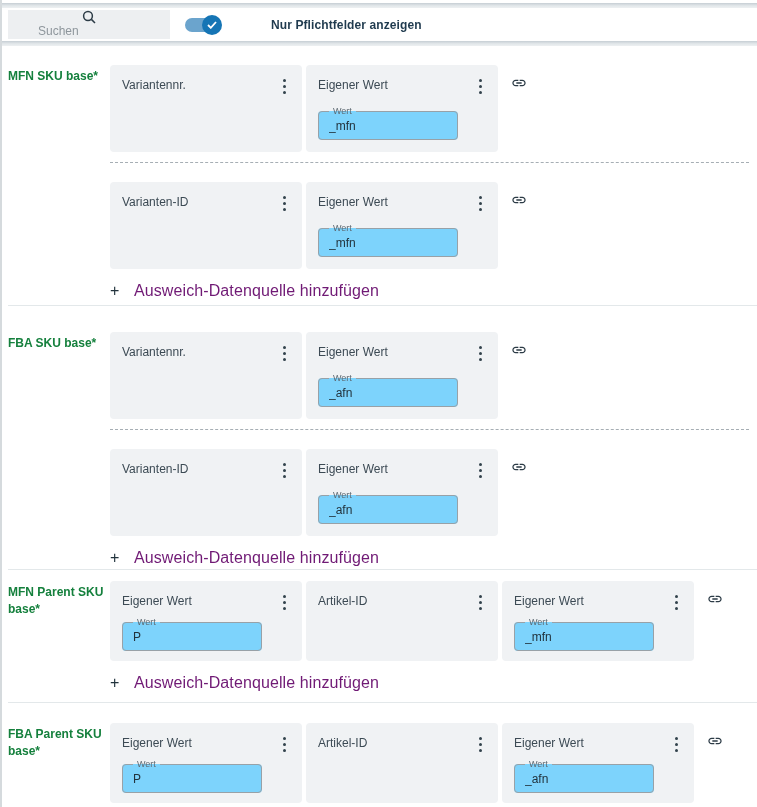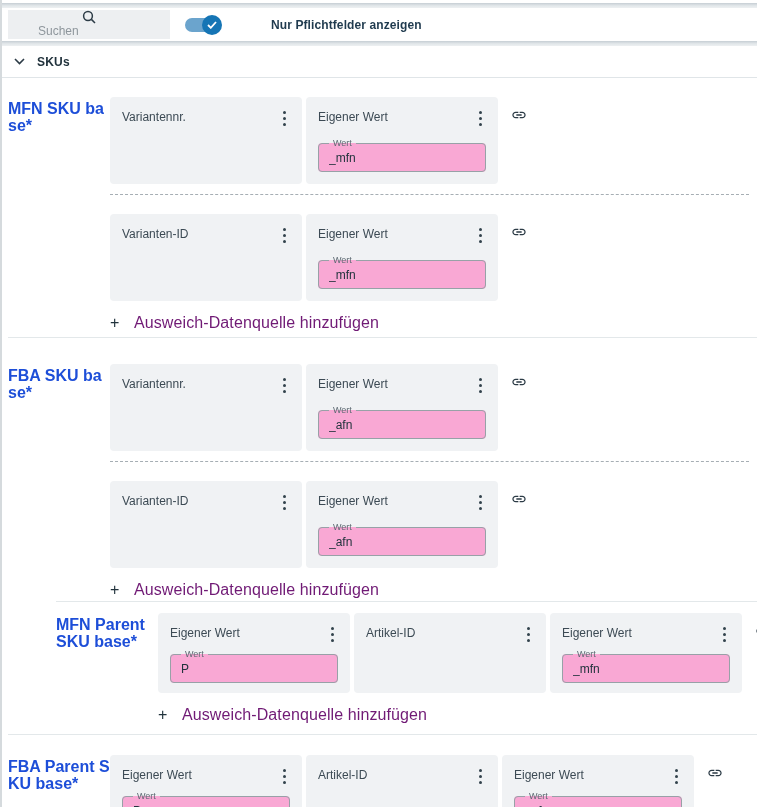--- a/index.html
+++ b/index.html
@@ -22,33 +22,33 @@
   .section-header { height:32px; display:flex; align-items:center; padding-left:12px; background:#fff; border-bottom:1px solid #e0e5e8; cursor:pointer; }
   .chevron { margin-right:12px; display:flex; }
   .section-title { font-size:12px; font-weight:700; color:#22333d; letter-spacing:.2px; }
 
   
   .rows { padding-left:6px; }
   .mapping-row { display:flex; padding-right:8px; }
   .mapping-row + .mapping-row { border-top:1px solid #e3e8ea; }
   .r1 { padding-top:19px; padding-bottom:6px; }
   .r2 { padding-top:26px; padding-bottom:3px; }
-  .r3 { padding-top:11px; padding-bottom:11px;margin-left:48px; }
+  .r3 { padding-top:11px; padding-bottom:11px; }
   .r4 { padding-top:20px; padding-bottom:6px; }
-  .row-label { width:102px; flex:none; font-size:16px; font-weight:700; color:#1d4ed8; line-height:17px; padding-top:3px; word-break:break-all; }
+  .row-label { width:102px; flex:none; font-size:12px; font-weight:700; color:#15803d; line-height:17px; padding-top:3px; word-break:break-all; }
   .row-body { flex:1; min-width:0; }
   .cards-line { display:flex; gap:4px; align-items:flex-start; }
   .card { width:192px; background:#f0f2f4; border-radius:4px; padding:12px; flex:none; }
   .card.tall { height:87px; }
   .card.short { height:80px; }
   .card-head { display:flex; justify-content:space-between; align-items:flex-start; }
   .card-title { font-size:12px; color:#3c4a54; padding-top:1px; }
   .kebab-btn { background:none; border:none; cursor:pointer; padding:1px 4px; display:flex; flex-direction:column; align-items:center; }
   .kebab-btn i { display:block; width:3px; height:3px; border-radius:50%; background:#32424c; margin:1.4px 0; }
-  fieldset.wert-field { border:1px solid #98a1a7; border-radius:4px; background:#f9a8d4; width:168px; padding:0 8px 5px 8px; }
+  fieldset.wert-field { border:1px solid #98a1a7; border-radius:4px; background:#7dd3fc; width:140px; padding:0 8px 5px 8px; }
   .mt10 { margin-top:10px; } .mt5 { margin-top:5px; }
   fieldset.wert-field legend { font-size:9px; color:#5d6972; padding:0 4px; margin-left:2px; }
   .wert-input { border:none; outline:none; background:transparent; font-size:12px; color:#22333d; width:100%; padding:1px 0 1px 2px; }
   .link-btn { background:none; border:none; cursor:pointer; margin-top:10px; margin-left:9px; padding:0; display:flex; }
   .dashed-sep { border-top:1px dashed #a6aeb4; margin:10px 0 19px 0; }
   .add-btn { display:flex; align-items:center; background:none; border:none; cursor:pointer; margin-top:13px; padding:0; height:17px; }
   .add-plus { font-size:16px; font-weight:400; color:#22333d; width:14px; text-align:left; }
   .add-label { font-size:16px; color:#701a75; margin-left:10px; letter-spacing:.1px; }
 </style>
 </head>
@@ -73,28 +73,20 @@
               <polyline points="1,4 3.8,6.8 9,1" fill="none" stroke="#fff" stroke-width="1.8"></polyline>
             </svg>
         </div>
       </div>
       <span class="toggle-label">Nur Pflichtfelder anzeigen</span>
     </div>
   </div>
 
   <div class="band"></div>
 
-  <div class="section-header">
-    <span class="chevron">
-      <svg width="11" height="7" viewBox="0 0 11 7">
-          <polyline points="1,1 5.5,5.5 10,1" fill="none" stroke="#2c3b46" stroke-width="1.6"></polyline>
-        </svg>
-    </span>
-    <span class="section-title">SKUs</span>
-  </div>
 
   <div class="rows">
 
     <div class="mapping-row r1">
       <div class="row-label">MFN SKU base*</div>
       <div class="row-body">
         <div class="cards-line">
           <div class="card tall">
             <div class="card-head">
               <span class="card-title">Variantennr.</span>

